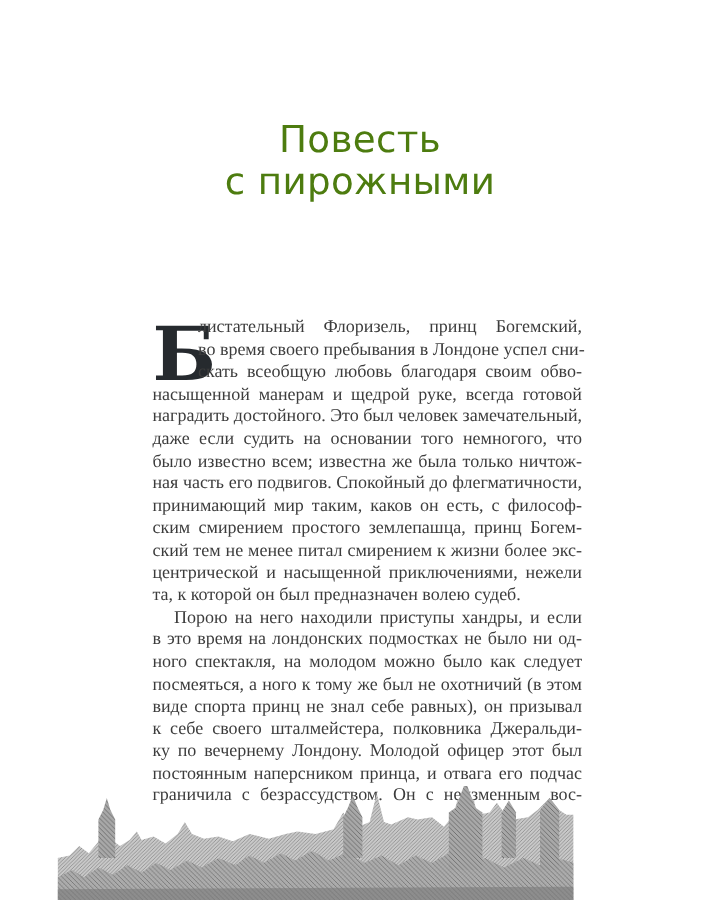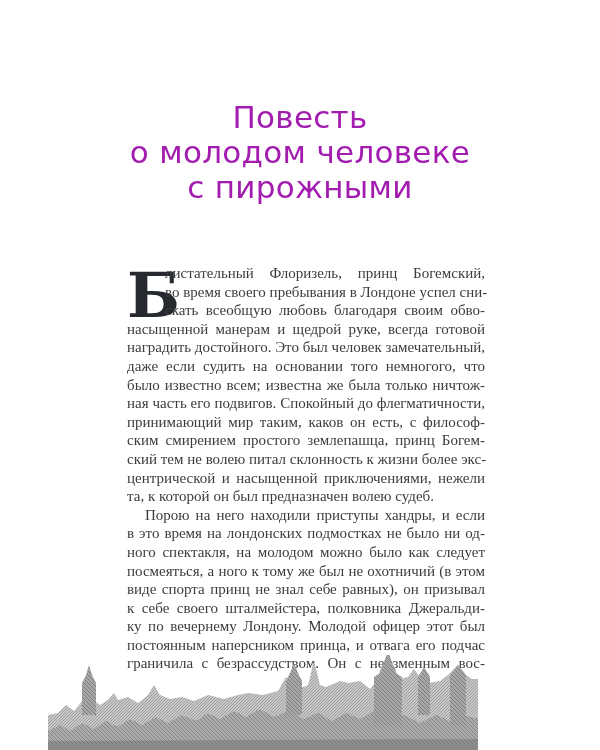--- a/index.html
+++ b/index.html
@@ -7,21 +7,21 @@
     width: 600px; height: 750px; overflow: hidden;
     background: #ffffff; position: relative;
     font-family: "Liberation Serif", "DejaVu Serif", serif;
     color: #3a3a3a;
   }
   .page { position: absolute; left: 0; top: 0; width: 600px; height: 750px; }
   .title {
     position: absolute; left: 0; top: 100px; width: 600px;
     text-align: center;
     font-family: "DejaVu Sans", "Liberation Sans", sans-serif;
-    font-size: 31px; line-height: 35px; color: #a21caf;
+    font-size: 31px; line-height: 35px; color: #4d7c0f;
     letter-spacing: 0.3px;
   }
   .title div { white-space: nowrap; }
   .body-text {
     position: absolute; left: 127px; top: 264px; width: 358px;
     font-size: 15px; line-height: 18.6px;
     text-align: justify; color: #3c3c3c;
   }
   .line { display: block; white-space: nowrap; text-align-last: justify; text-align: justify; height: 18.6px; }
   .line.last { text-align-last: left; }
@@ -36,38 +36,37 @@
     position: absolute; left: 48px; top: 655px; width: 430px; height: 95px;
   }
 </style>
 </head>
 <body>
 
 <div class="page">
 
   <div class="title">
     <div>Повесть</div>
-    <div>о молодом человеке</div>
     <div>с пирожными</div>
   </div>
 
   <div class="dropcap">Б</div>
 
   <div class="body-text">
     <span class="line dc">листательный Флоризель, принц Богемский,</span>
     <span class="line dc">во время своего пребывания в Лондоне успел сни-</span>
     <span class="line dc">скать всеобщую любовь благодаря своим обво-</span>
     <span class="line">насыщенной манерам и щедрой руке, всегда готовой</span>
     <span class="line">наградить достойного. Это был человек замечательный,</span>
     <span class="line">даже если судить на основании того немногого, что</span>
     <span class="line">было известно всем; известна же была только ничтож-</span>
     <span class="line">ная часть его подвигов. Спокойный до флегматичности,</span>
     <span class="line">принимающий мир таким, каков он есть, с философ-</span>
     <span class="line">ским смирением простого землепашца, принц Богем-</span>
-    <span class="line">ский тем не волею питал склонность к жизни более экс-</span>
+    <span class="line">ский тем не менее питал смирением к жизни более экс-</span>
     <span class="line">центрической и насыщенной приключениями, нежели</span>
     <span class="line last">та, к которой он был предназначен волею судеб.</span>
     <span class="line indent">Порою на него находили приступы хандры, и если</span>
     <span class="line">в это время на лондонских подмостках не было ни од-</span>
     <span class="line">ного спектакля, на молодом можно было как следует</span>
     <span class="line">посмеяться, а ного к тому же был не охотничий (в этом</span>
     <span class="line">виде спорта принц не знал себе равных), он призывал</span>
     <span class="line">к себе своего шталмейстера, полковника Джеральди-</span>
     <span class="line">ку по вечернему Лондону. Молодой офицер этот был</span>
     <span class="line">постоянным наперсником принца, и отвага его подчас</span>

